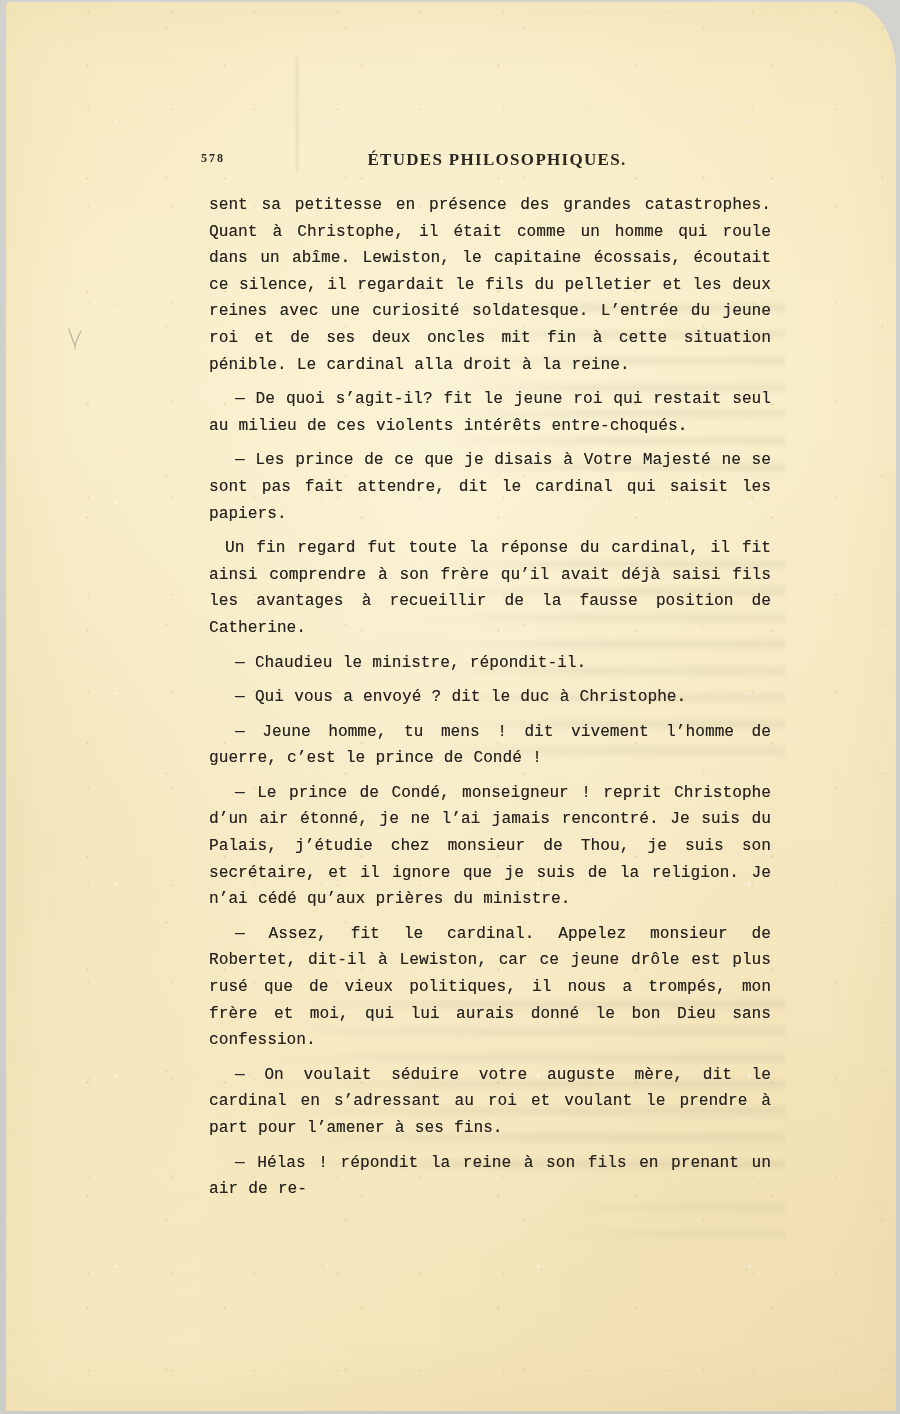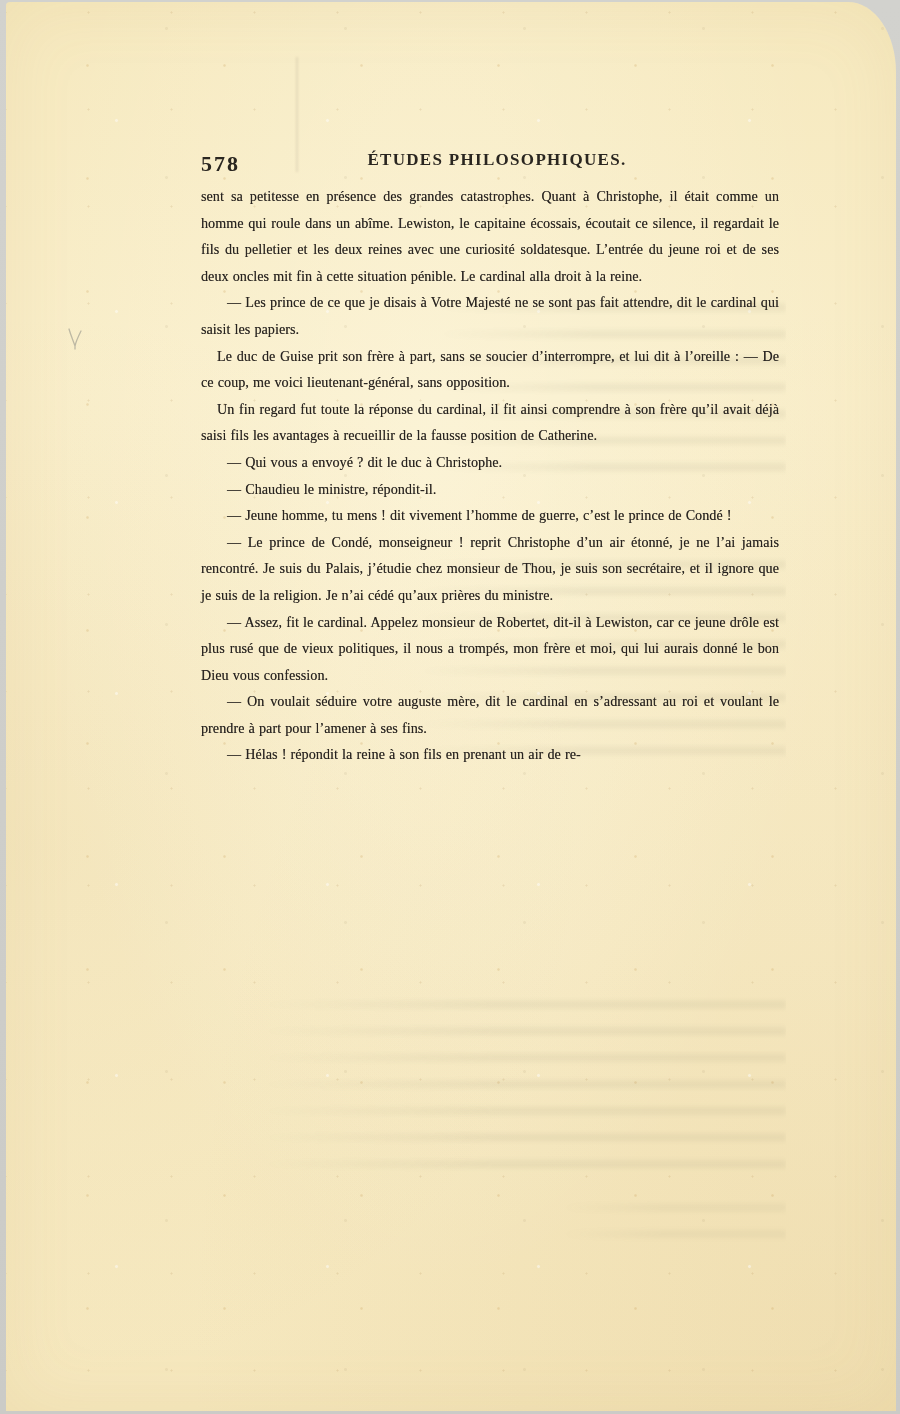--- a/index.html
+++ b/index.html
@@ -85,47 +85,48 @@
   .running-head {
     position: absolute;
     left: 195px; top: 148px;
     width: 578px;
     height: 24px;
     color: #2a2620;
   }
   .pageno {
     position: absolute;
     left: 0; top: 1px;
-    font-size: 22px;
+    font-size: 12px;
     font-weight: bold;
     letter-spacing: 2px;
   }
   .running-title {
     display: block;
     text-align: center;
     padding-left: 14px;
     font-size: 17px;
     font-weight: bold;
     letter-spacing: 1.3px;
   }
   
   .body-text {
     position: absolute;
     left: 195px; top: 182px;
     width: 578px;
     color: #272320;
     text-shadow: 0.2px 0.2px 0 rgba(38,32,26,0.55);
   }
   .body-text p {
-    margin: 0;
-    font-size: 14px;
+    margin: 8px;
+    font-size: 16px;
     line-height: 26.6px;
     text-align: justify;
     word-spacing: 0.5px;
     letter-spacing: 0.1px;
+    font-family: Liberation Mono, monospace;
   }
   .body-text p.cont { text-indent: 0; }
   .body-text p.norm { text-indent: 16px; }
   .body-text p.dial { text-indent: 26px; }
 </style>
 </head>
 <body>
 
 <div class="scan">
   <div class="paper">
@@ -141,25 +142,25 @@
       <path d="M3,3 C5,10 7,14 9,20 M15,5 C12,11 10,15 9,20 M9,20 L9,23" fill="none" stroke="#8d8d85" stroke-width="1.3" stroke-linecap="round"></path>
     </svg>
 
     <header class="running-head">
       <span class="pageno">578</span>
       <span class="running-title">ÉTUDES PHILOSOPHIQUES.</span>
     </header>
 
     <main class="body-text">
       <p class="cont">sent sa petitesse en présence des grandes catastrophes. Quant à Christophe, il était comme un homme qui roule dans un abîme. Lewiston, le capitaine écossais, écoutait ce silence, il regardait le fils du pelletier et les deux reines avec une curiosité soldatesque. L’entrée du jeune roi et de ses deux oncles mit fin à cette situation pénible. Le cardinal alla droit à la reine.</p>
+      <p class="dial">— De quoi s’agit-il? fit le jeune roi qui restait seul au milieu de ces violents intérêts entre-choqués.</p>
       <p class="dial">— Les prince de ce que je disais à Votre Majesté ne se sont pas fait attendre, dit le cardinal qui saisit les papiers.</p>
-      <p class="norm">Le duc de Guise prit son frère à part, sans se soucier d’interrompre, et lui dit à l’oreille : — De ce coup, me voici lieutenant-général, sans opposition.</p>
       <p class="norm">Un fin regard fut toute la réponse du cardinal, il fit ainsi comprendre à son frère qu’il avait déjà saisi fils les avantages à recueillir de la fausse position de Catherine.</p>
+      <p class="dial">— Chaudieu le ministre, répondit-il.</p>
       <p class="dial">— Qui vous a envoyé ? dit le duc à Christophe.</p>
-      <p class="dial">— Chaudieu le ministre, répondit-il.</p>
       <p class="dial">— Jeune homme, tu mens ! dit vivement l’homme de guerre, c’est le prince de Condé !</p>
       <p class="dial">— Le prince de Condé, monseigneur ! reprit Christophe d’un air étonné, je ne l’ai jamais rencontré. Je suis du Palais, j’étudie chez monsieur de Thou, je suis son secrétaire, et il ignore que je suis de la religion. Je n’ai cédé qu’aux prières du ministre.</p>
-      <p class="dial">— Assez, fit le cardinal. Appelez monsieur de Robertet, dit-il à Lewiston, car ce jeune drôle est plus rusé que de vieux politiques, il nous a trompés, mon frère et moi, qui lui aurais donné le bon Dieu vous confession.</p>
+      <p class="dial">— Assez, fit le cardinal. Appelez monsieur de Robertet, dit-il à Lewiston, car ce jeune drôle est plus rusé que de vieux politiques, il nous a trompés, mon frère et moi, qui lui aurais donné le bon Dieu sans confession.</p>
       <p class="dial">— On voulait séduire votre auguste mère, dit le cardinal en s’adressant au roi et voulant le prendre à part pour l’amener à ses fins.</p>
       <p class="dial">— Hélas ! répondit la reine à son fils en prenant un air de re-</p>
     </main>
   </div>
 </div>
 
 </body></html>

